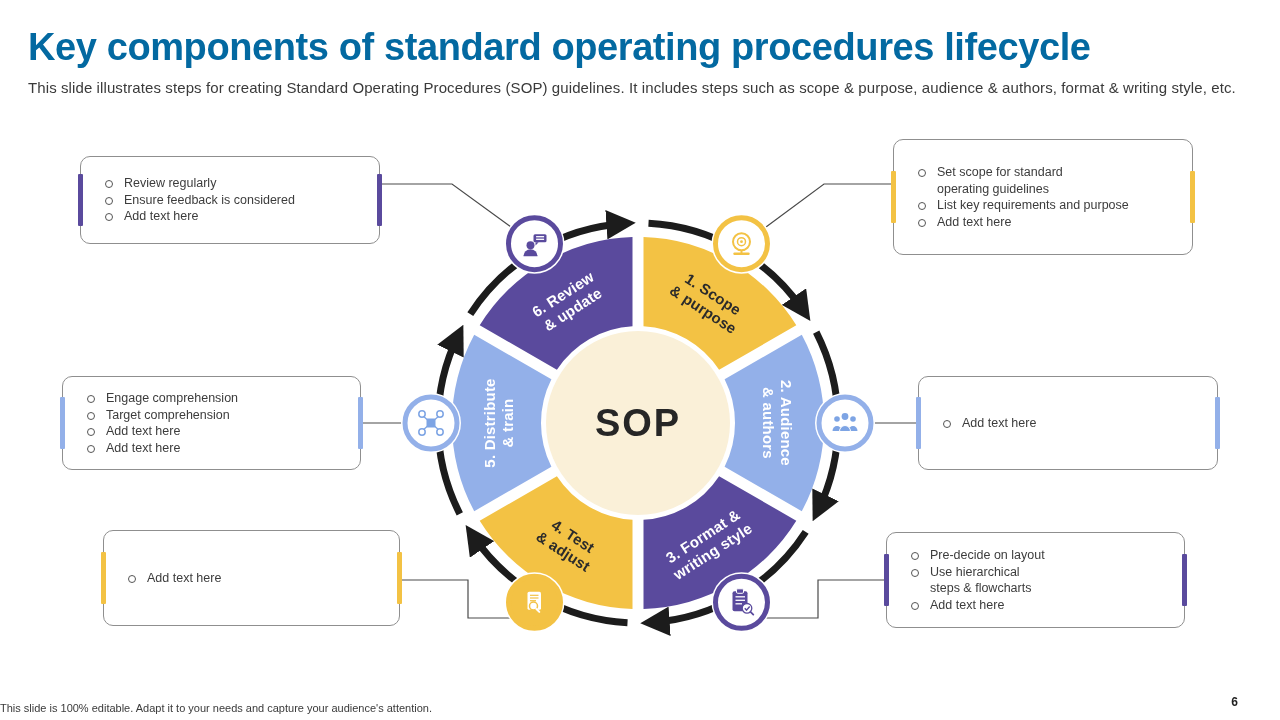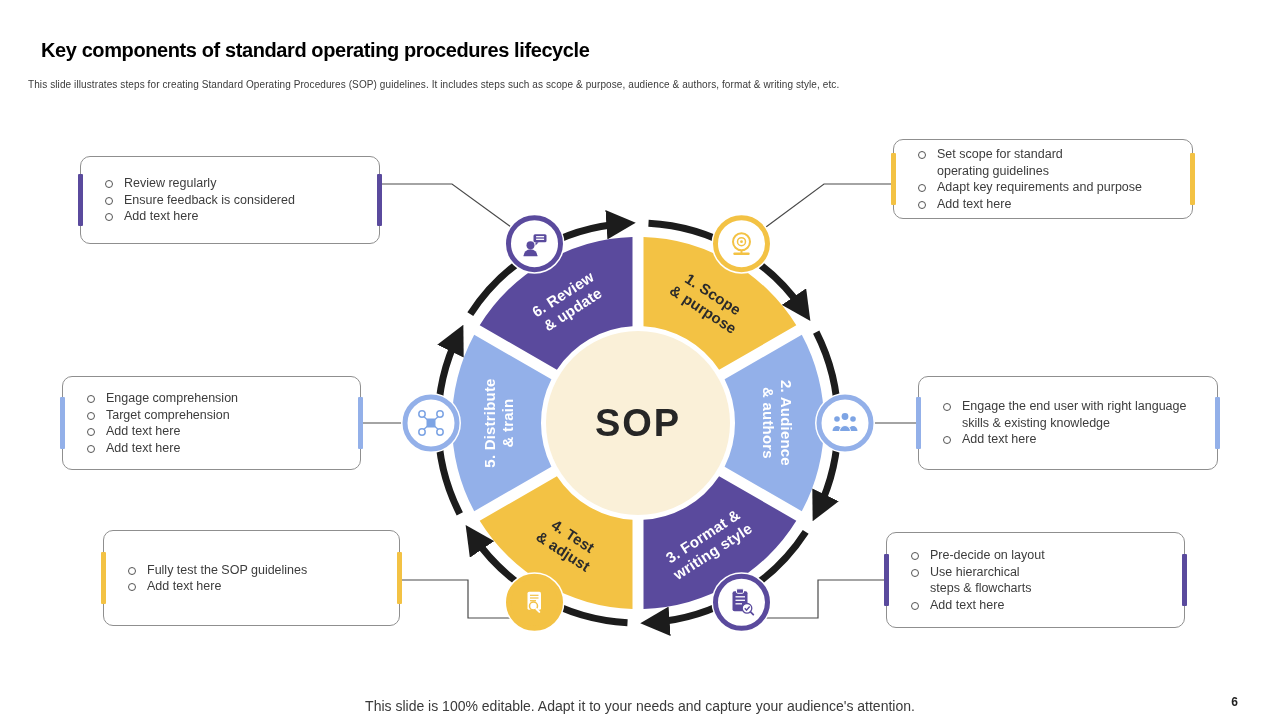--- a/index.html
+++ b/index.html
@@ -2,27 +2,27 @@
 <html><head>
 <meta charset="utf-8">
 <style>
   html,body { margin:0; padding:0; background:#ffffff; }
   .slide {
     position:relative; width:1280px; height:720px; overflow:hidden;
     font-family:"Liberation Sans", sans-serif; background:#ffffff;
   }
   
   .title {
-    position:absolute; left:28px; top:26px; margin:13px;
-    font-size:20px; font-weight:700; color:#000000; letter-spacing:-0.4px;
+    position:absolute; left:28px; top:26px; margin:0;
+    font-size:38px; font-weight:700; color:#0369a1; letter-spacing:-0.4px;
     font-stretch:condensed;
   }
   .subtitle {
     position:absolute; left:28px; top:79px; margin:0;
-    font-size:10px; color:#3a3a3a; letter-spacing:0.1px;
+    font-size:15px; color:#3a3a3a; letter-spacing:0.1px;
   }
   
   .diagram-svg { position:absolute; left:0; top:0; width:1280px; height:720px; }
   .seg-label { font-size:15px; font-weight:700; letter-spacing:0.2px; }
   .sop-text  { font-size:38px; font-weight:700; letter-spacing:2px; }
   
   .box {
     position:absolute; background:#fff; border:1px solid #8f8f8f; border-radius:10px;
     box-sizing:border-box; display:flex; flex-direction:column; justify-content:center;
     padding:6px 10px 6px 24px;
@@ -36,29 +36,29 @@
   .box .txt { white-space:pre-line; }
   .box::before, .box::after {
     content:""; position:absolute; width:5px; height:52px; top:50%;
     transform:translateY(-50%); border-radius:1px;
   }
   .box::before { left:-3px; } .box::after { right:-3px; }
   .acc-purple::before, .acc-purple::after { background:#5a4a9d; }
   .acc-yellow::before, .acc-yellow::after { background:#f3c244; }
   .acc-blue::before,   .acc-blue::after   { background:#93b0e9; }
   .box-tl { left:80px;  top:156px; width:300px; height:88px; }
-  .box-tr { left:893px; top:139px; width:300px; height:80px; }
+  .box-tr { left:893px; top:139px; width:300px; height:116px; }
   .box-ml { left:62px;  top:376px; width:299px; height:94px; }
   .box-mr { left:918px; top:376px; width:300px; height:94px; }
   .box-bl { left:103px; top:530px; width:297px; height:96px; }
   .box-br { left:886px; top:532px; width:299px; height:96px; }
   
   .footer-note {
-    position:absolute; left:0; bottom:6px; width:100%; text-align:center;
-    font-size:14px; color:#3a3a3a;
+    position:absolute; left:0; bottom:6px; width:100%; text-align:left;
+    font-size:11px; color:#3a3a3a;
   }
   .page-number {
     position:absolute; right:42px; bottom:11px; font-size:12px; font-weight:700; color:#222;
   }
 </style>
 </head>
 <body>
 
 <div class="slide">
 
@@ -217,21 +217,21 @@
 
   <div class="box box-tr acc-yellow">
     <ul>
       <li>
           <span class="bullet-marker"></span>
           <span class="txt">Set scope for  standard
 operating  guidelines</span>
         </li>
       <li>
           <span class="bullet-marker"></span>
-          <span class="txt">Adapt key requirements  and purpose</span>
+          <span class="txt">List key requirements  and purpose</span>
         </li>
       <li>
           <span class="bullet-marker"></span>
           <span class="txt">Add text here</span>
         </li>
     </ul>
   </div>
 
   <div class="box box-ml acc-blue">
     <ul>
@@ -251,36 +251,27 @@
           <span class="bullet-marker"></span>
           <span class="txt">Add text here</span>
         </li>
     </ul>
   </div>
 
   <div class="box box-mr acc-blue">
     <ul>
       <li>
           <span class="bullet-marker"></span>
-          <span class="txt">Engage the end user with right language
-skills &amp; existing knowledge</span>
-        </li>
-      <li>
-          <span class="bullet-marker"></span>
           <span class="txt">Add text here</span>
         </li>
     </ul>
   </div>
 
   <div class="box box-bl acc-yellow">
     <ul>
-      <li>
-          <span class="bullet-marker"></span>
-          <span class="txt">Fully test the SOP guidelines</span>
-        </li>
       <li>
           <span class="bullet-marker"></span>
           <span class="txt">Add text here</span>
         </li>
     </ul>
   </div>
 
   <div class="box box-br acc-purple">
     <ul>
       <li>

